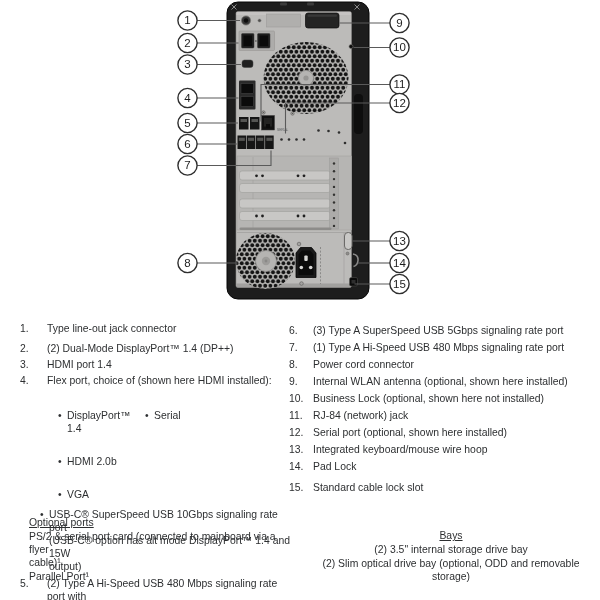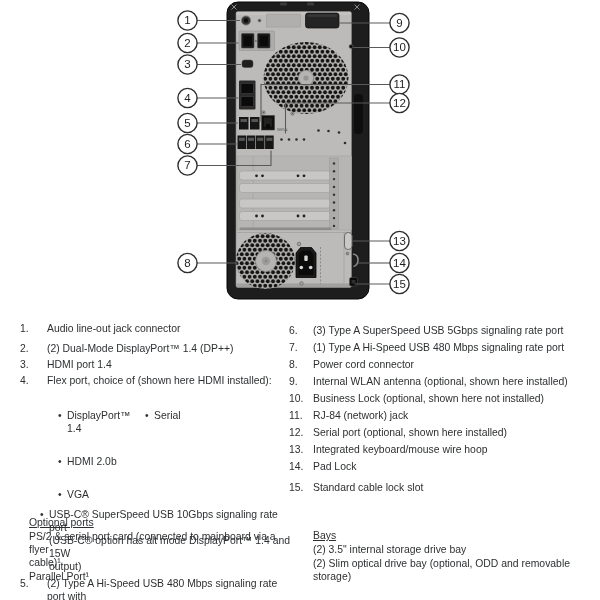--- a/index.html
+++ b/index.html
@@ -29,21 +29,21 @@
   .bul-col1 { width:87px; }
   .bul-col2 { flex:1; }
   .bul-item { position:relative; padding-left:9px; margin-bottom:1px;margin-top:20px; }
   .bul-item::before { content:"\2022"; position:absolute; left:0; top:0; }
   .bul-usbc { position:relative; margin-left:20px; margin-top:6px; margin-bottom:4px; padding-left:9px; }
   .bul-usbc::before { content:"\2022"; position:absolute; left:0; top:0; }
 
   .not-shown { position:absolute; left:29px; top:516px; width:268px;
                color:#2d2f31; font-size:10.4px; line-height:13px; }
   .bays      { position:absolute; left:313px; top:529px; width:276px;
-               color:#2d2f31; font-size:10.4px; line-height:13px; }
+               color:#2d2f31; font-size:10.4px; line-height:13px;text-align:center; }
   .hd-bold { font-weight:bold; margin-bottom:2px; }
   .hd-underline { font-weight:normal; text-decoration:underline; margin-bottom:1px; }
   .ft-line { margin-bottom:1px; }
 </style>
 </head>
 <body>
 
 <div class="page">
 
   <svg class="diagram" width="600" height="312" viewBox="0 0 600 312">
@@ -293,21 +293,21 @@
       </g>
     <g>
         <circle class="co" cx="399.5" cy="284" r="9.6"></circle>
         <text class="cot" x="399.5" y="287.9">15</text>
       </g>
   </svg>
 
   <div class="col legend-left">
     <div class="li-row mb7">
       <span class="num">1.</span>
-      <span class="txt wrap">Audio line-out jack connector</span>
+      <span class="txt wrap">Type line-out jack connector</span>
     </div>
     <div class="li-row mb3">
       <span class="num">2.</span>
       <span class="txt wrap">(2) Dual-Mode DisplayPort™ 1.4 (DP++)</span>
     </div>
     <div class="li-row mb3">
       <span class="num">3.</span>
       <span class="txt wrap">HDMI port 1.4</span>
     </div>
     <div class="li-row">

